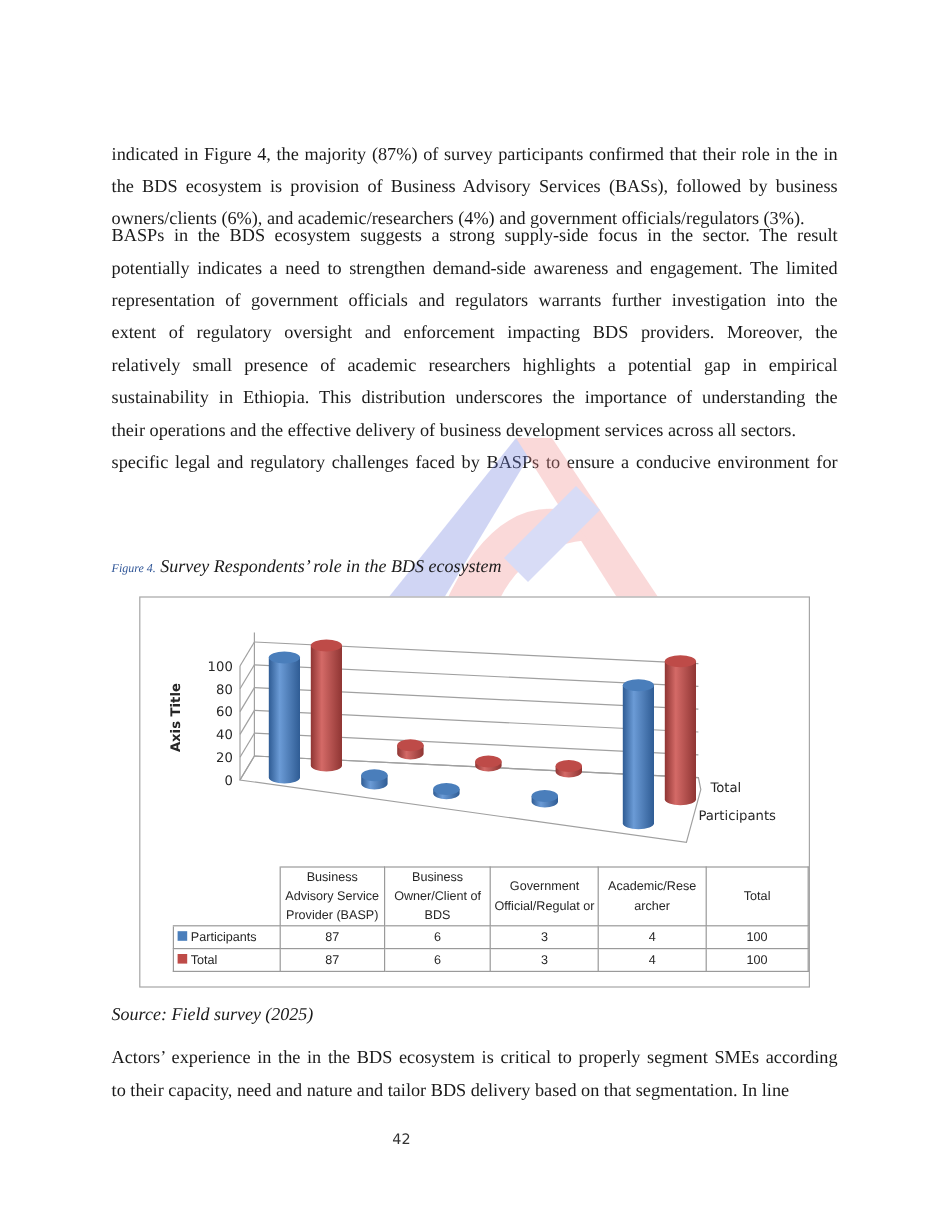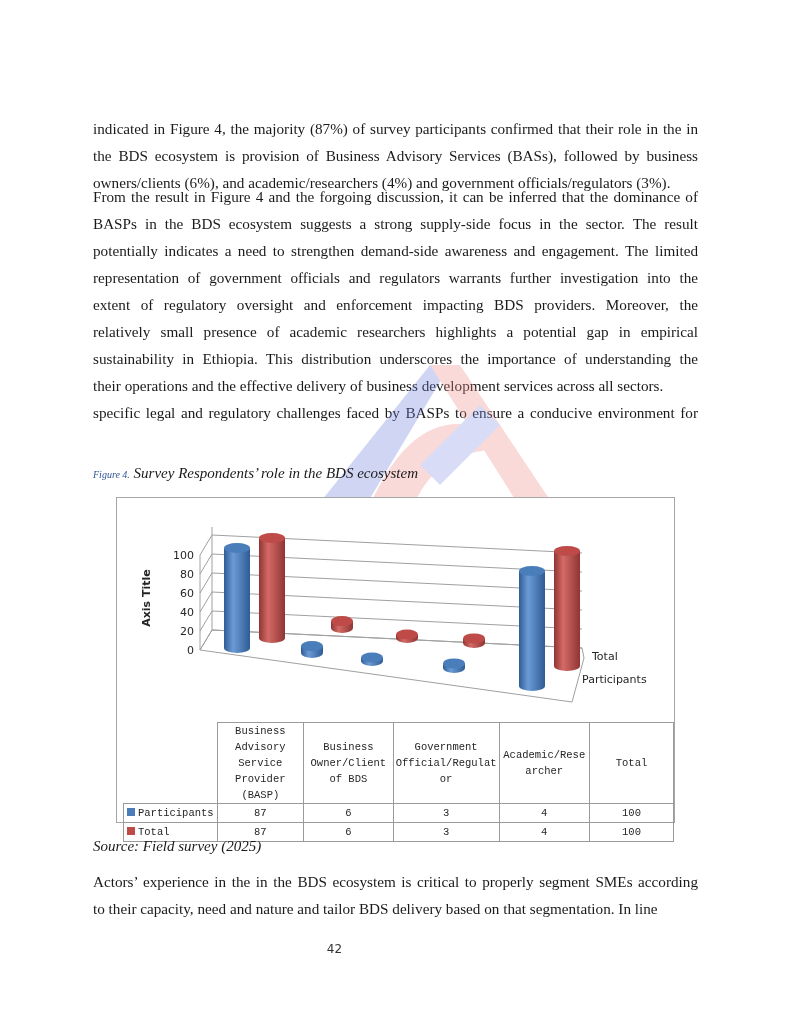--- a/index.html
+++ b/index.html
@@ -9,40 +9,39 @@
   .para .ln.last { text-align-last: left; }
   #p1 { top: 115px; }
   #p2 { top: 183px; }
   #p3 { top: 836px; }
   .watermark { position: absolute; left: 300px; top: 355px; width: 260px; height: 160px; opacity: 0.32; pointer-events: none; }
   .caption { position: absolute; left: 93px; top: 465px; font-style: italic; font-size: 15px; color: #1a1a1a; }
   .caption .fig { font-size: 10px; color: #2f5597; }
   .source { position: absolute; left: 93px; top: 838px; font-style: italic; font-size: 15px; }
   .chart-box { position: absolute; left: 116px; top: 497px; width: 559px; height: 326px; border: 1px solid #a6a6a6; background: #fff; box-sizing: border-box; }
   .chart-box svg { position: absolute; left: 0; top: 0; }
-  .datatable { position: absolute; left: 6px; top: 224px; border-collapse: collapse; font-family: Liberation Mono, monospace; font-size: 10.5px; color: #262626; }
+  .datatable { position: absolute; left: 27px; top: 224px; border-collapse: collapse; font-family: Liberation Sans, sans-serif; font-size: 10.5px; color: #262626; }
   .datatable td { border: 1px solid #9a9a9a; text-align: center; padding: 0 2px; line-height: 16px; }
   .datatable td.blank { border-left: none; border-top: none; }
   .datatable td.rowh { text-align: left; white-space: nowrap; padding-left: 3px; padding-right: 3px; }
   .datatable thead td { height: 48px; width: 86px; }
   .datatable tbody td { height: 18px; }
   .sw { display: inline-block; width: 8px; height: 8px; margin-right: 3px; vertical-align: 0px; }
   .pagenum { position: absolute; left: 0; width: 669px; top: 942px; text-align: center; font-family: "DejaVu Sans", sans-serif; font-size: 12px; color: #333; }
   .axis-txt { font-family: "DejaVu Sans", sans-serif; font-size: 11px; fill: #262626; }
 </style>
 </head>
 <body>
 
 <div id="p1" class="para">
     <span class="ln">indicated in Figure 4, the majority (87%) of survey participants confirmed that their role in the in</span>
     <span class="ln">the BDS ecosystem is provision of Business Advisory Services (BASs), followed by business</span>
     <span class="ln last">owners/clients (6%), and academic/researchers (4%) and government officials/regulators (3%).</span>
   </div>
 <div id="p2" class="para" style="top: 183px;">
-    <span class="ln">From the result in Figure 4 and the forgoing discussion, it can be inferred that the dominance of</span>
     <span class="ln">BASPs in the BDS ecosystem suggests a strong supply-side focus in the sector. The result</span>
     <span class="ln">potentially indicates a need to strengthen demand-side awareness and engagement. The limited</span>
     <span class="ln">representation of government officials and regulators warrants further investigation into the</span>
     <span class="ln">extent of regulatory oversight and enforcement impacting BDS providers. Moreover, the</span>
     <span class="ln">relatively small presence of academic researchers highlights a potential gap in empirical</span>
     <span class="ln">sustainability in Ethiopia. This distribution underscores the importance of understanding the</span>
     <span class="ln last">their operations and the effective delivery of business development services across all sectors.</span>
     <span class="ln">specific legal and regulatory challenges faced by BASPs to ensure a conducive environment for</span>
   </div>
 

